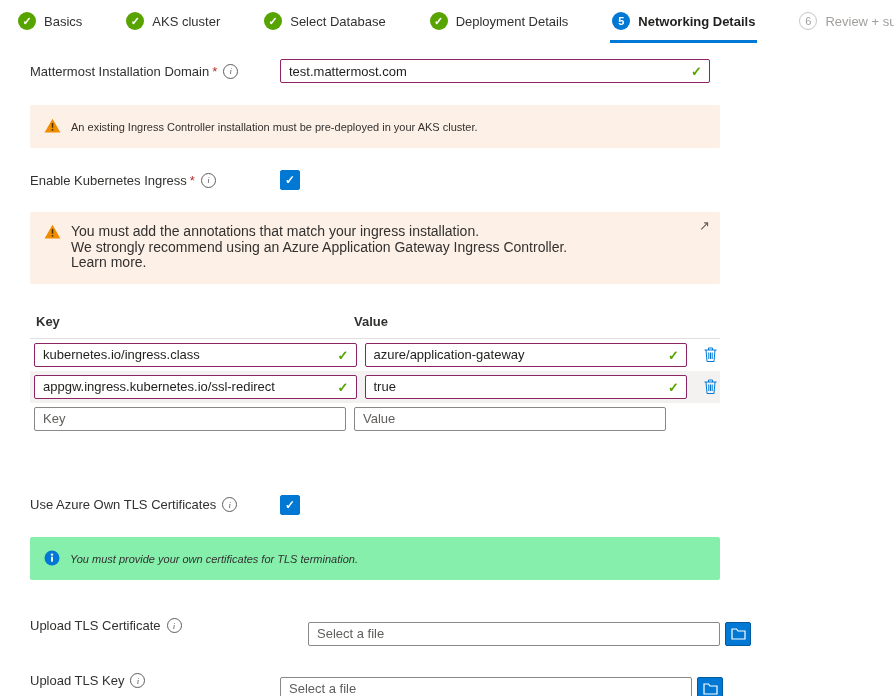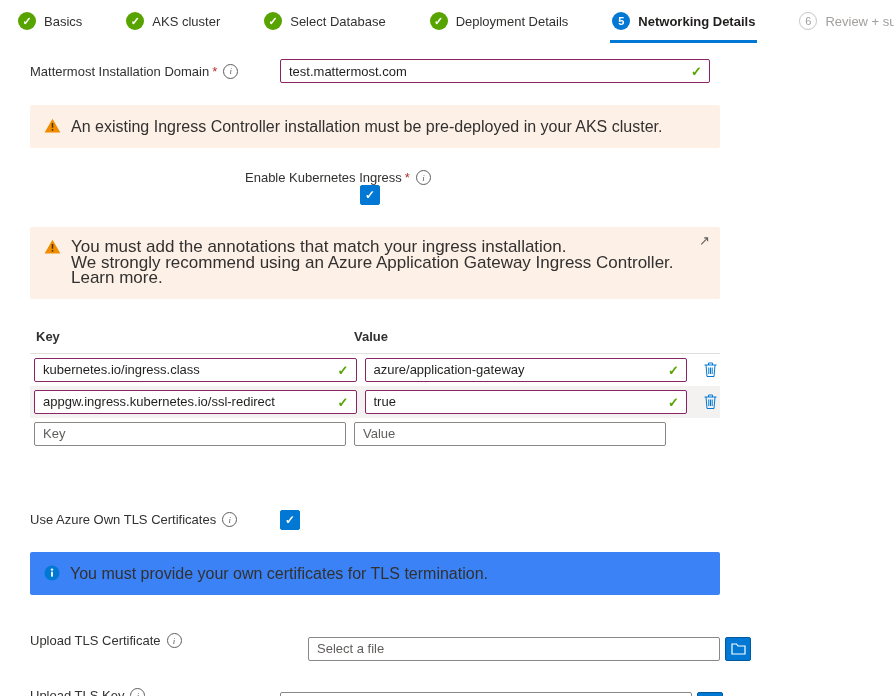--- a/index.html
+++ b/index.html
@@ -42,24 +42,24 @@
 
   
   .checkbox{width:18px;height:18px;background:#0078d4;border:1px solid #0078d4;border-radius:2px;
             color:#fff;font-size:12px;font-weight:bold;display:flex;align-items:center;
             justify-content:center;cursor:pointer;}
 
   
   .msgbar{width:690px;box-sizing:border-box;display:flex;gap:10px;padding:13px 14px;
           border-radius:2px;align-items:flex-start;}
   .msgbar.warn{background:#fdf0e7;}
-  .msgbar.infob{background:#3b82f6;}
+  .msgbar.infob{background:#86efac;font-style:italic;}
   .msgbar .icon-wrap{flex:0 0 auto;margin-top:0px;line-height:0;}
-  .msg-text{font-size:16px;line-height:16px;padding-top:1px;}
-  .msg-lines{font-size:17px;line-height:15.5px;}
+  .msg-text{font-size:11px;line-height:16px;padding-top:1px;}
+  .msg-lines{font-size:14px;line-height:15.5px;}
   .msgbar.multi{position:relative;padding:12px 14px 13px 14px;}
   .corner-arrow{position:absolute;top:6px;right:10px;color:#605e5c;font-size:13px;cursor:pointer;}
   .learn-more{color:#323130;text-decoration:none;cursor:pointer;display:inline-block;}
 
   
   .kv-table{width:690px;}
   .kv-head{display:flex;font-weight:bold;padding:0 0 9px 6px;border-bottom:1px solid #e1dfdd;}
   .kv-h.key{width:318px;flex:0 0 auto;}
   .kv-row{display:flex;align-items:center;padding:4px 0 4px 4px;gap:8px;}
   .kv-row.hover{background:#f3f2f1;}
@@ -67,21 +67,21 @@
 
   
   .file-wrap{display:flex;gap:5px;margin-top:16px;}
   .w-file{width:412px;}
   .browse{width:26px;height:24px;background:#0078d4;border:1px solid #005a9e;border-radius:2px;
           display:flex;align-items:center;justify-content:center;cursor:pointer;padding:0;}
 
   
   .mt-domain{margin-top:16px;}
   .mt-warn1{margin-top:22px;}
-  .mt-ingress{margin-top:22px;flex-direction:column;}
+  .mt-ingress{margin-top:22px;}
   .mt-warn2{margin-top:22px;}
   .mt-table{margin-top:30px;}
   .mt-tls{margin-top:60px;}
   .mt-info{margin-top:22px;}
   .mt-file1{margin-top:26px;gap:28px;}
   .mt-file2{margin-top:15px;}
 </style>
 </head>
 <body>
 

